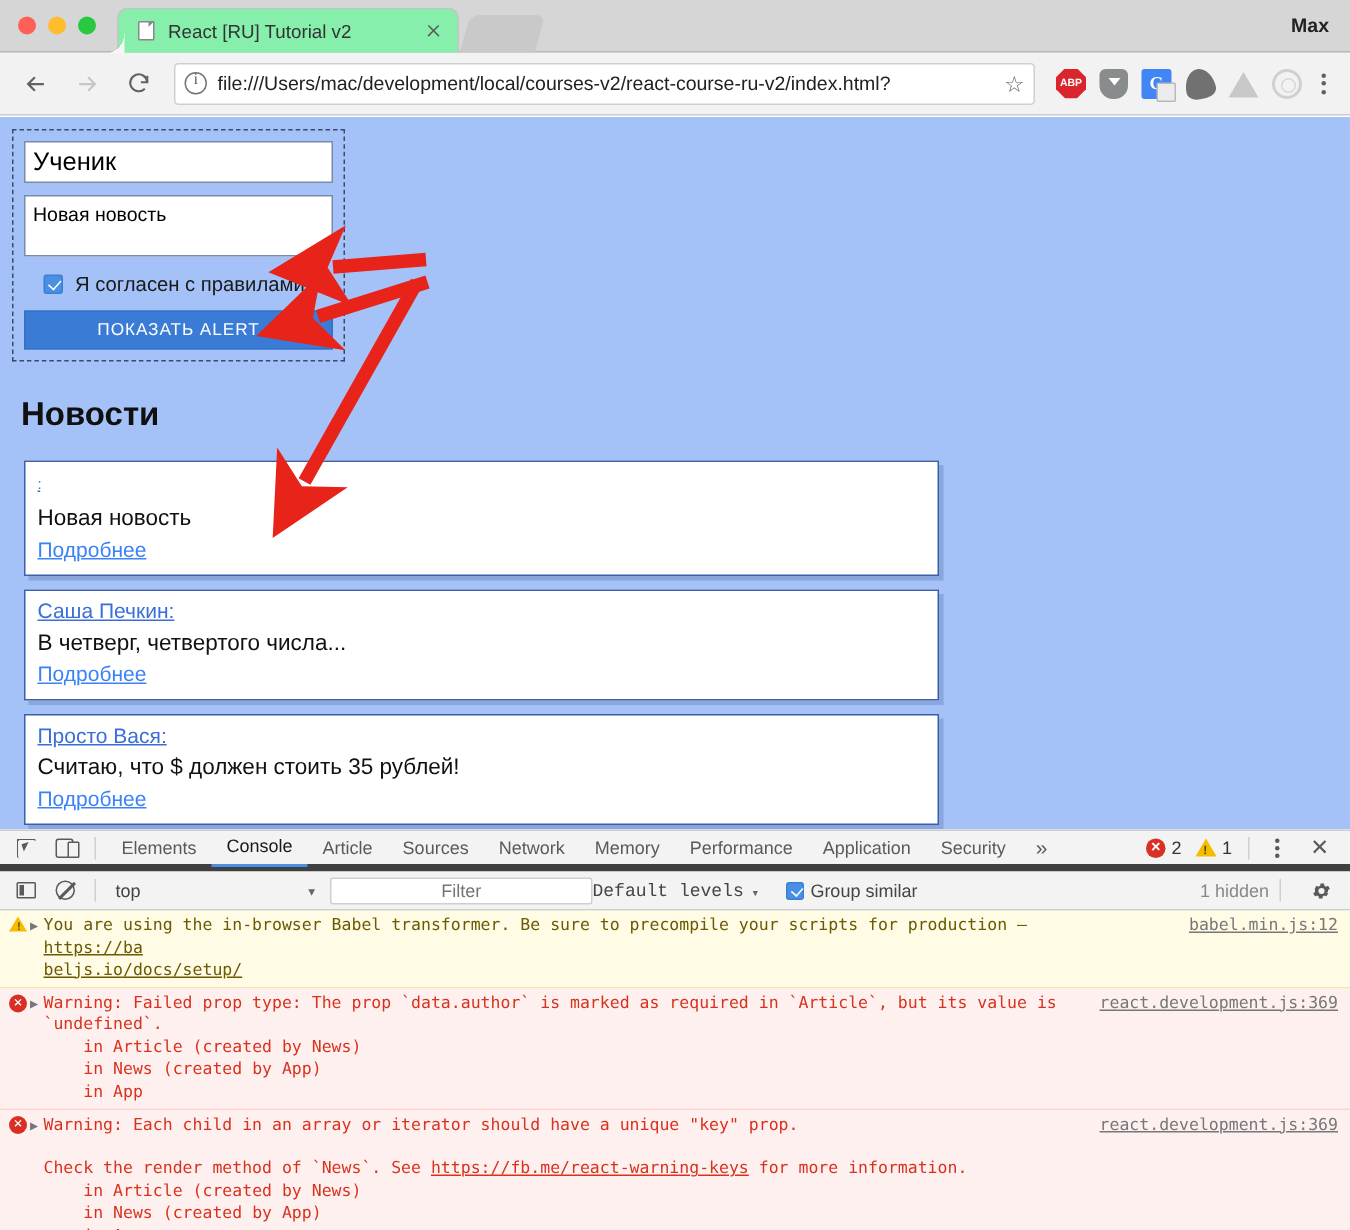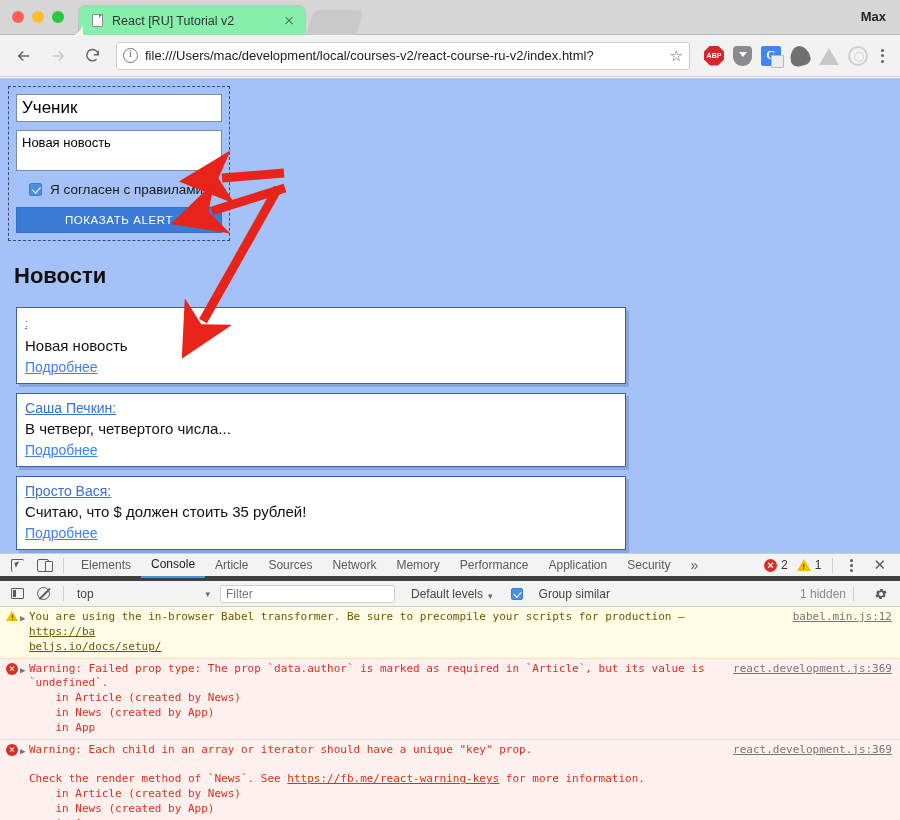--- a/index.html
+++ b/index.html
@@ -327,33 +327,33 @@
     display: flex; align-items: center; width: 145px;
     padding-left: 6px;
     justify-content: flex-end;
   }
   .ctx-select .caret { margin-left: auto; font-size: 9px; color: #666; padding-right: 6px; }
   .filter-input {
     width: 175px; height: 18px; background: #fff;
     border: 1px solid #cfcfcf; border-radius: 2px;
     font-size: 12px; color: #999; padding: 0 5px;
     font-family: "Liberation Sans", sans-serif;
-    margin-left: 4px; outline: none;
-  }
-  .levels { margin-left: 16px; display:flex; align-items:flex-end; gap:5px; }
+    margin-left: 4px; outline: none; text-align: center;
+  }
+  .levels { display:flex; align-items:flex-end; gap:5px;font-family:Liberation Mono, monospace; }
   .levels .caret { font-size: 9px; color: #666; }
   .gs-chk {
     width: 12px; height: 12px; background: #4a90e2; border-radius: 2px;
     position: relative; margin-left: 18px; border: 1px solid #3b7fd4;
   }
   .gs-chk:after {
     content:""; position:absolute; left:3.3px; top:1px; width:3.5px;height:6px;
     border: solid #fff; border-width: 0 1.6px 1.6px 0; transform: rotate(42deg);
   }
-  .gs-label { margin-left: 16px; }
+  .gs-label { margin-left: 4px; }
   .hidden-count { margin-left: auto; color: #888; }
   .gear {
     width: 15px; height: 15px; margin: 0 8px 0 12px;
     position: relative; color:#5a5a5a; font-size: 14px;
     display:flex;align-items:center;justify-content:center;
   }
 
   .console {
     flex: 1; overflow: hidden;
     font-family: "DejaVu Sans Mono", monospace;

